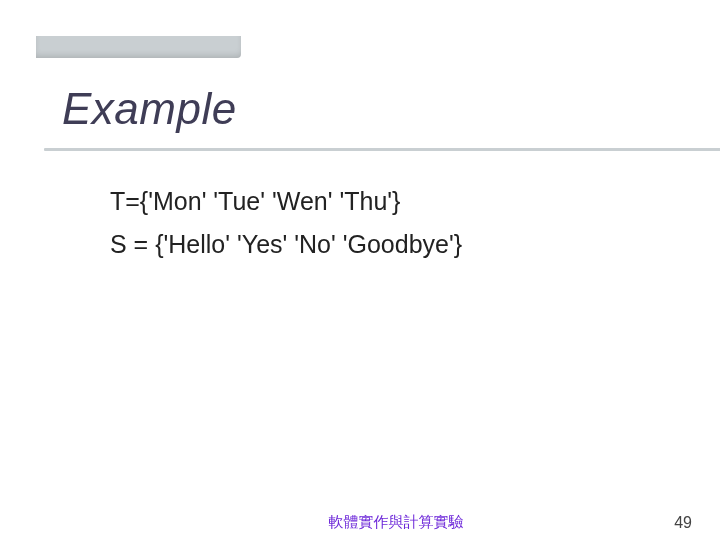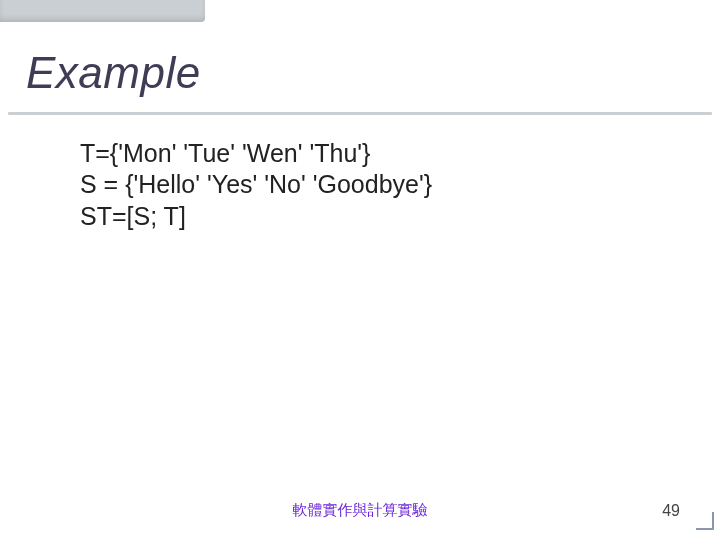--- a/index.html
+++ b/index.html
@@ -1,15 +1,15 @@
 <!DOCTYPE html>
 <html><head>
 <meta charset="utf-8">
 <style>
-  * { margin: 0; padding: 0; box-sizing: border-box; }
+  * { margin: 12px; padding: 0; box-sizing: border-box; }
   html, body { width: 720px; height: 540px; }
   body {
     background: #ffffff;
     font-family: Verdana, Geneva, sans-serif;
     position: relative;
     overflow: hidden;
   }
   .top-bar {
     position: absolute;
     top: 0; left: 0;
@@ -33,21 +33,21 @@
     top: 112px;
     left: 8px;
     right: 8px;
     height: 3px;
     background: #c9cfd2;
     border-radius: 1px;
   }
   .body {
     position: absolute;
     top: 138px;
-    left: 80px;
+    left: 62px;
     right: 40px;
     font-size: 25px;
     color: #222;
     line-height: 1.25;
     font-family: Verdana, Geneva, sans-serif;
   }
   .body .line { white-space: pre; }
   .footer-center {
     position: absolute;
     bottom: 20px;
@@ -86,18 +86,17 @@
 <body>
 
 <div class="top-bar"></div>
 
 <h1 class="slide-title">Example</h1>
 <div class="title-underline"></div>
 
 <div class="body">
   <div class="line">T={'Mon' 'Tue' 'Wen' 'Thu'}</div>
   <div class="line">S = {'Hello' 'Yes' 'No' 'Goodbye'}</div>
-  <div class="line">ST=[S; T]</div>
 </div>
 
 <div class="footer-center">軟體實作與計算實驗</div>
 <div class="page-number">49</div>
 <div class="corner-accent"></div>
 
 </body></html>

